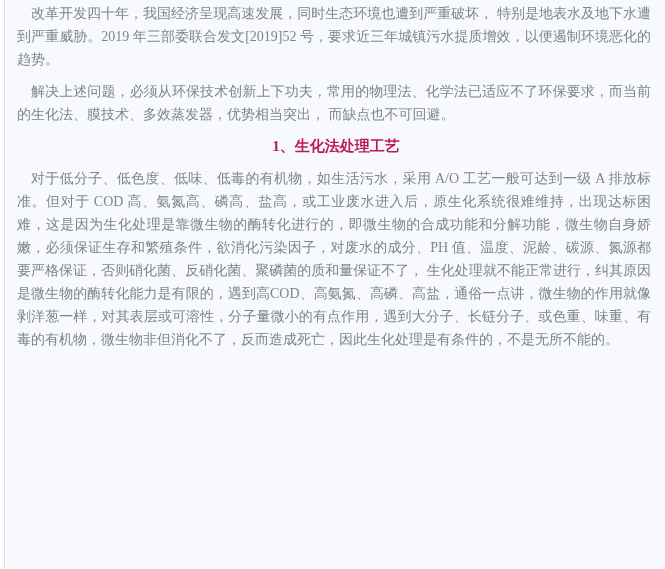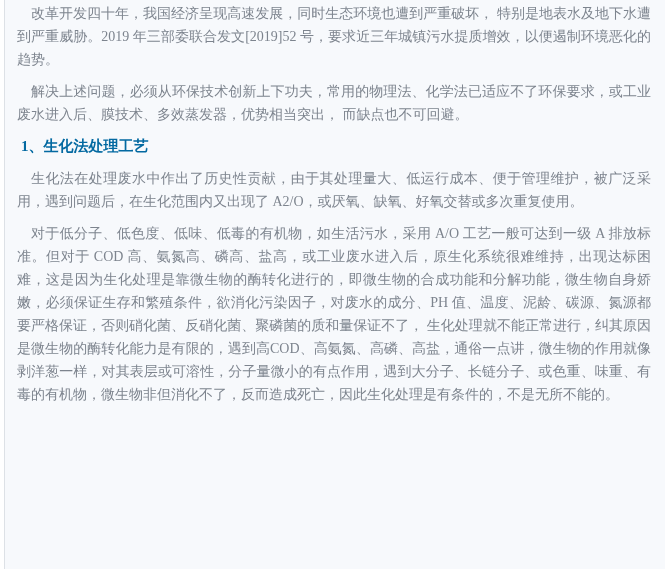--- a/index.html
+++ b/index.html
@@ -30,29 +30,29 @@
     line-height: 23px;
     color: #7d848e;
     text-align: justify;
     text-indent: 14px;
     margin: 0 0 9px 0;
   }
   .doc-content h2 {
     font-size: 15px;
     line-height: 23px;
     font-weight: bold;
-    color: #0369a1;
+    color: #be185d;
     text-indent: 4px;
     margin: 0 0 9px 0;
+    text-align: center;
   }
 </style>
 </head>
 <body>
 
 <div class="doc-page">
   <div class="doc-content">
     <p>改革开发四十年，我国经济呈现高速发展，同时生态环境也遭到严重破坏， 特别是地表水及地下水遭到严重威胁。2019 年三部委联合发文[2019]52 号，要求近三年城镇污水提质增效，以便遏制环境恶化的趋势。</p>
-    <p>解决上述问题，必须从环保技术创新上下功夫，常用的物理法、化学法已适应不了环保要求，或工业废水进入后、膜技术、多效蒸发器，优势相当突出， 而缺点也不可回避。</p>
+    <p>解决上述问题，必须从环保技术创新上下功夫，常用的物理法、化学法已适应不了环保要求，而当前的生化法、膜技术、多效蒸发器，优势相当突出， 而缺点也不可回避。</p>
     <h2>1、生化法处理工艺</h2>
-    <p>生化法在处理废水中作出了历史性贡献，由于其处理量大、低运行成本、便于管理维护，被广泛采用，遇到问题后，在生化范围内又出现了 A2/O，或厌氧、缺氧、好氧交替或多次重复使用。</p>
     <p>对于低分子、低色度、低味、低毒的有机物，如生活污水，采用 A/O 工艺一般可达到一级 A 排放标准。但对于 COD 高、氨氮高、磷高、盐高，或工业废水进入后，原生化系统很难维持，出现达标困难，这是因为生化处理是靠微生物的酶转化进行的，即微生物的合成功能和分解功能，微生物自身娇嫩，必须保证生存和繁殖条件，欲消化污染因子，对废水的成分、PH 值、温度、泥龄、碳源、氮源都要严格保证，否则硝化菌、反硝化菌、聚磷菌的质和量保证不了， 生化处理就不能正常进行，纠其原因是微生物的酶转化能力是有限的，遇到高COD、高氨氮、高磷、高盐，通俗一点讲，微生物的作用就像剥洋葱一样，对其表层或可溶性，分子量微小的有点作用，遇到大分子、长链分子、或色重、味重、有毒的有机物，微生物非但消化不了，反而造成死亡，因此生化处理是有条件的，不是无所不能的。</p>
   </div>
 </div>
 
 </body></html>

